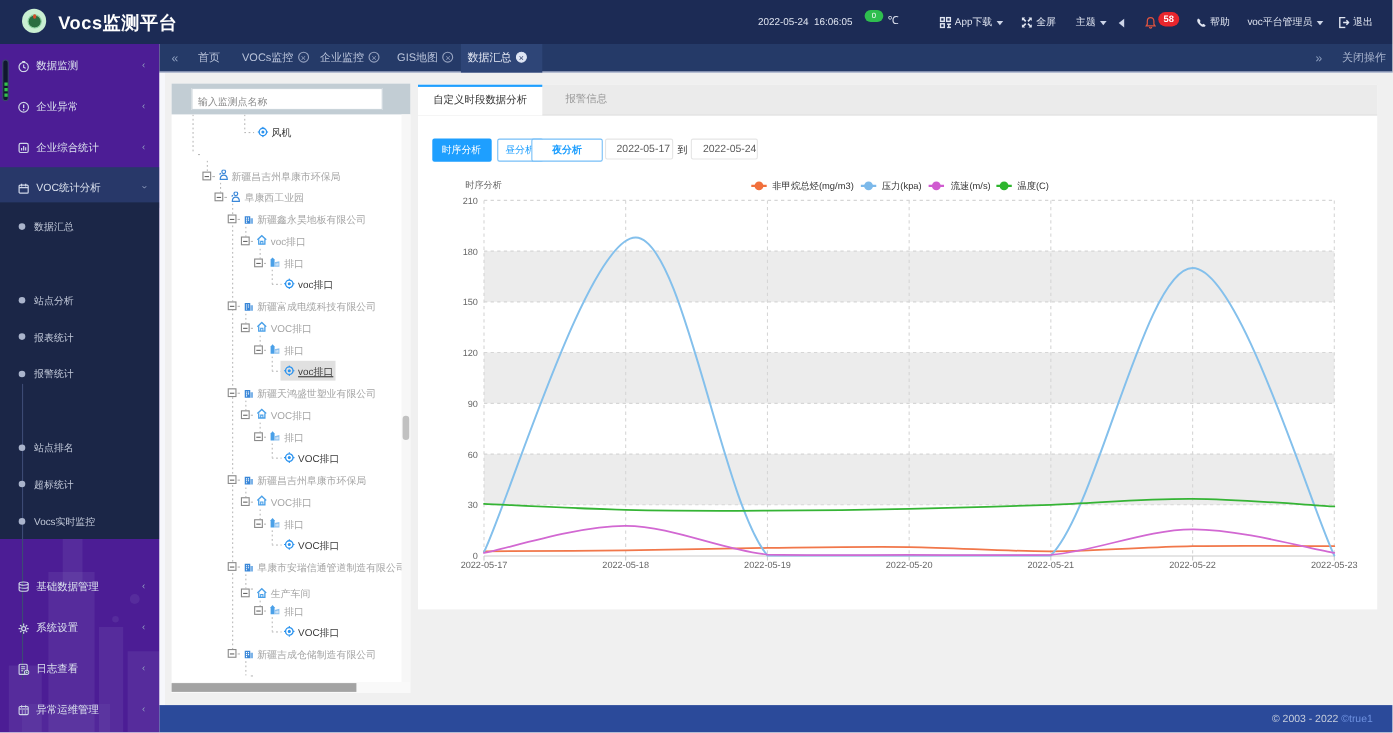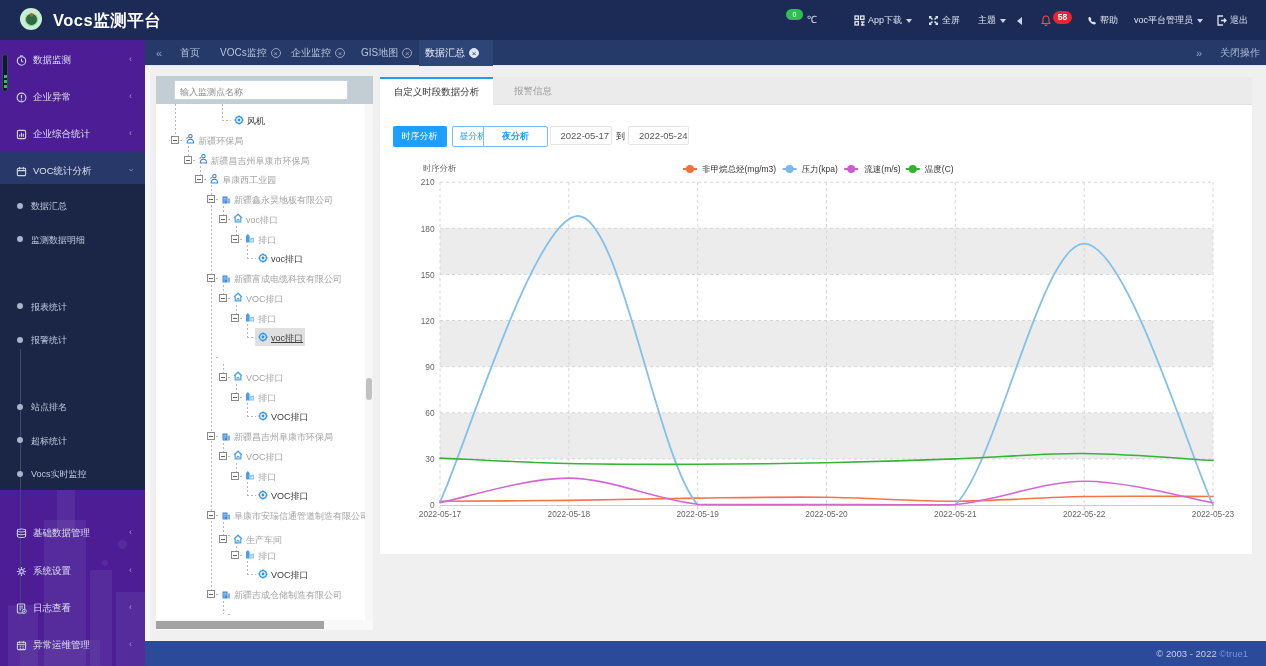--- a/index.html
+++ b/index.html
@@ -69,20 +69,21 @@
 </style>
 </head>
 <body>
 
 <div id="header">
   <div id="logo">
       <div class="inner"></div>
       <div class="dot"></div>
     </div>
   <div id="title">Vocs监测平台</div>
+  <div class="hitem" style="left:689px;">2022-05-24&nbsp;&nbsp;16:06:05</div>
   <div class="abs" style="left:786px; top:9px; width:17px; height:11px; background:#2fbe4f; border-radius:6px; color:#fff; font-size:7px; text-align:center; line-height:11px;">0</div>
   <div class="hitem" style="left:807px; font-size:10px;">℃</div>
   <div class="hitem" style="left:854px;"><svg width="11" height="11" viewBox="0 0 11 11" style="vertical-align:middle; margin-right:3px;">
         <g fill="none" stroke="#dfe4f0" stroke-width="1.3">
           <rect x="1" y="1" width="3.4" height="3.4"></rect>
           <rect x="6.6" y="1" width="3.4" height="3.4"></rect>
           <rect x="1" y="6.6" width="3.4" height="3.4"></rect>
           <path d="M7 7h3.5M7 10h3.5M8.5 6.5v4"></path>
         </g>
       </svg>App下载<span class="caret"></span></div>
@@ -153,23 +154,23 @@
       </svg>
       <span class="mi-text">VOC统计分析</span>
       <span class="mi-ch" style="transform:rotate(-90deg);">‹</span>
     </div>
   <div id="submenu">
     <div id="subline"></div>
     <div class="sub-item" style="top:4.5px;">
         <span class="dot"></span>
         <span class="st">数据汇总</span>
       </div>
-    <div class="sub-item" style="top:38px;">
+    <div class="sub-item" style="top:71.5px;">
         <span class="dot"></span>
-        <span class="st">监测数据明细</span>
+        <span class="st">站点分析</span>
       </div>
     <div class="sub-item" style="top:105px;">
         <span class="dot"></span>
         <span class="st">报表统计</span>
       </div>
     <div class="sub-item" style="top:138.5px;">
         <span class="dot"></span>
         <span class="st">报警统计</span>
       </div>
     <div class="sub-item" style="top:205.5px;">
@@ -277,29 +278,20 @@
 <div class="hdash" style="left:66.0px; top:16.0px; width:8.5px;"></div>
 <div class="trow" style="left:0; top:6.0px; width:209px;">
         <svg class="ticon" style="left:77.9px" viewBox="0 0 10 10">
           <circle cx="5" cy="5" r="3.4" fill="none" stroke="#2b93ef" stroke-width="1.2"></circle>
           <circle cx="5" cy="5" r="1.4" fill="#2b93ef"></circle>
           <path d="M5 0.2v1.4M5 8.4v1.4M0.2 5h1.4M8.4 5h1.4" stroke="#2b93ef" stroke-width="1"></path>
         </svg>
         <span class="ttext leaf" style="left:90.9px;">风机</span>
       </div>
 <div class="hdash" style="left:24.3px; top:35.8px; width:4.0px;"></div>
-<div class="trow" style="left:0; top:25.8px; width:209px;">
-        <div class="tbox" style="left:15.3px;"></div>
-        <svg class="ticon" style="left:29.3px" viewBox="0 0 10 10">
-          <circle cx="5.4" cy="2.2" r="1.7" fill="none" stroke="#3a87d8" stroke-width="1.1"></circle>
-          <path d="M2.2 9 C2.2 6.6 3.4 5.2 5.4 5.2 C7.4 5.2 8.6 6.6 8.6 9 Z" fill="none" stroke="#3a87d8" stroke-width="1.1"></path>
-          <path d="M1.6 4.6 L2.8 3.4" stroke="#3a87d8" stroke-width="1.1"></path>
-        </svg>
-        <span class="ttext" style="left:42.3px;">新疆环保局</span>
-      </div>
 <div class="hdash" style="left:36.5px; top:55.5px; width:4.0px;"></div>
 <div class="trow" style="left:0; top:45.5px; width:209px;">
         <div class="tbox" style="left:27.5px;"></div>
         <svg class="ticon" style="left:41.5px" viewBox="0 0 10 10">
           <circle cx="5.4" cy="2.2" r="1.7" fill="none" stroke="#3a87d8" stroke-width="1.1"></circle>
           <path d="M2.2 9 C2.2 6.6 3.4 5.2 5.4 5.2 C7.4 5.2 8.6 6.6 8.6 9 Z" fill="none" stroke="#3a87d8" stroke-width="1.1"></path>
           <path d="M1.6 4.6 L2.8 3.4" stroke="#3a87d8" stroke-width="1.1"></path>
         </svg>
         <span class="ttext" style="left:54.5px;">新疆昌吉州阜康市环保局</span>
       </div>
@@ -384,20 +376,29 @@
 <div class="trow" style="left:0; top:223.2px; width:209px;">
         <div class="abs" style="left:99.0px; top:1px; width:49.5px; height:18px; background:#e0e0e0;"></div>
         <svg class="ticon" style="left:102.0px" viewBox="0 0 10 10">
           <circle cx="5" cy="5" r="3.4" fill="none" stroke="#2b93ef" stroke-width="1.2"></circle>
           <circle cx="5" cy="5" r="1.4" fill="#2b93ef"></circle>
           <path d="M5 0.2v1.4M5 8.4v1.4M0.2 5h1.4M8.4 5h1.4" stroke="#2b93ef" stroke-width="1"></path>
         </svg>
         <span class="ttext leaf" style="left:115.0px; text-decoration:underline;">voc排口</span>
       </div>
 <div class="hdash" style="left:59.9px; top:253.0px; width:4.0px;"></div>
+<div class="trow" style="left:0; top:243.0px; width:209px;">
+        <div class="tbox" style="left:50.9px;"></div>
+        <svg class="ticon" style="left:64.9px" viewBox="0 0 10 10">
+          <path d="M1.5 9.5 V2.5 H6.5 V9.5 Z" fill="#3a87d8"></path>
+          <path d="M6.5 9.5 V4.5 H9 V9.5 Z" fill="#7db3e8"></path>
+          <path d="M2.6 3.8h1v1h-1zM4.4 3.8h1v1h-1zM2.6 5.6h1v1h-1zM4.4 5.6h1v1h-1zM2.6 7.4h1v1h-1z" fill="#fff"></path>
+        </svg>
+        <span class="ttext" style="left:77.9px;">新疆天鸿盛世塑业有限公司</span>
+      </div>
 <div class="hdash" style="left:72.1px; top:272.8px; width:4.0px;"></div>
 <div class="trow" style="left:0; top:262.8px; width:209px;">
         <div class="tbox" style="left:63.1px;"></div>
         <svg class="ticon" style="left:77.1px" viewBox="0 0 10 10">
           <path d="M1 5 L5 1.2 L9 5" fill="none" stroke="#4aa0e8" stroke-width="1.3"></path>
           <path d="M2.2 4.6 V9 H7.8 V4.6" fill="none" stroke="#4aa0e8" stroke-width="1.2"></path>
           <path d="M4 9 V6.4 H6 V9" fill="none" stroke="#4aa0e8" stroke-width="1"></path>
         </svg>
         <span class="ttext" style="left:90.1px;">VOC排口</span>
       </div>

